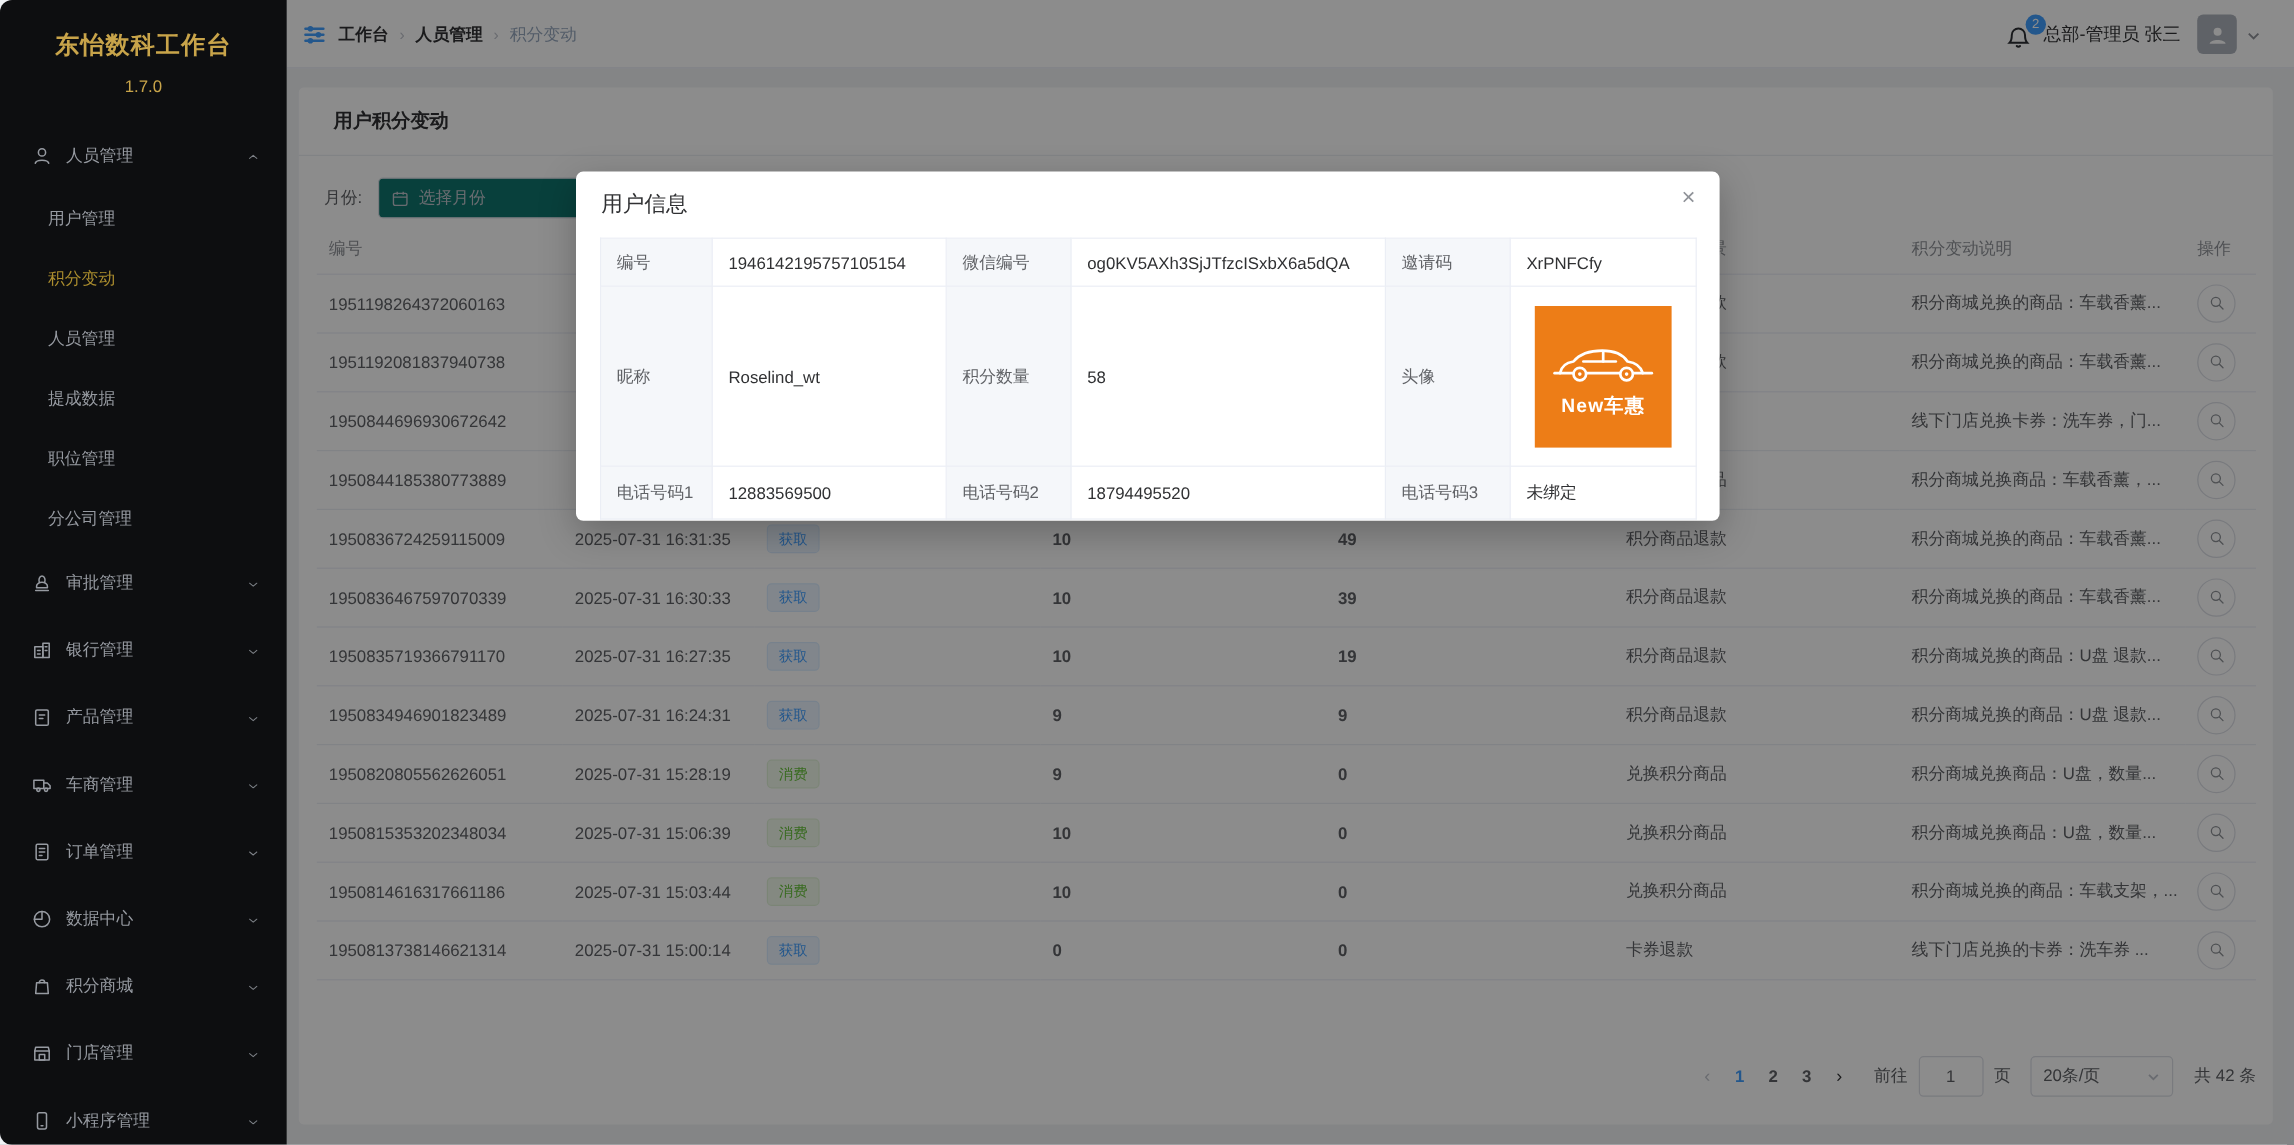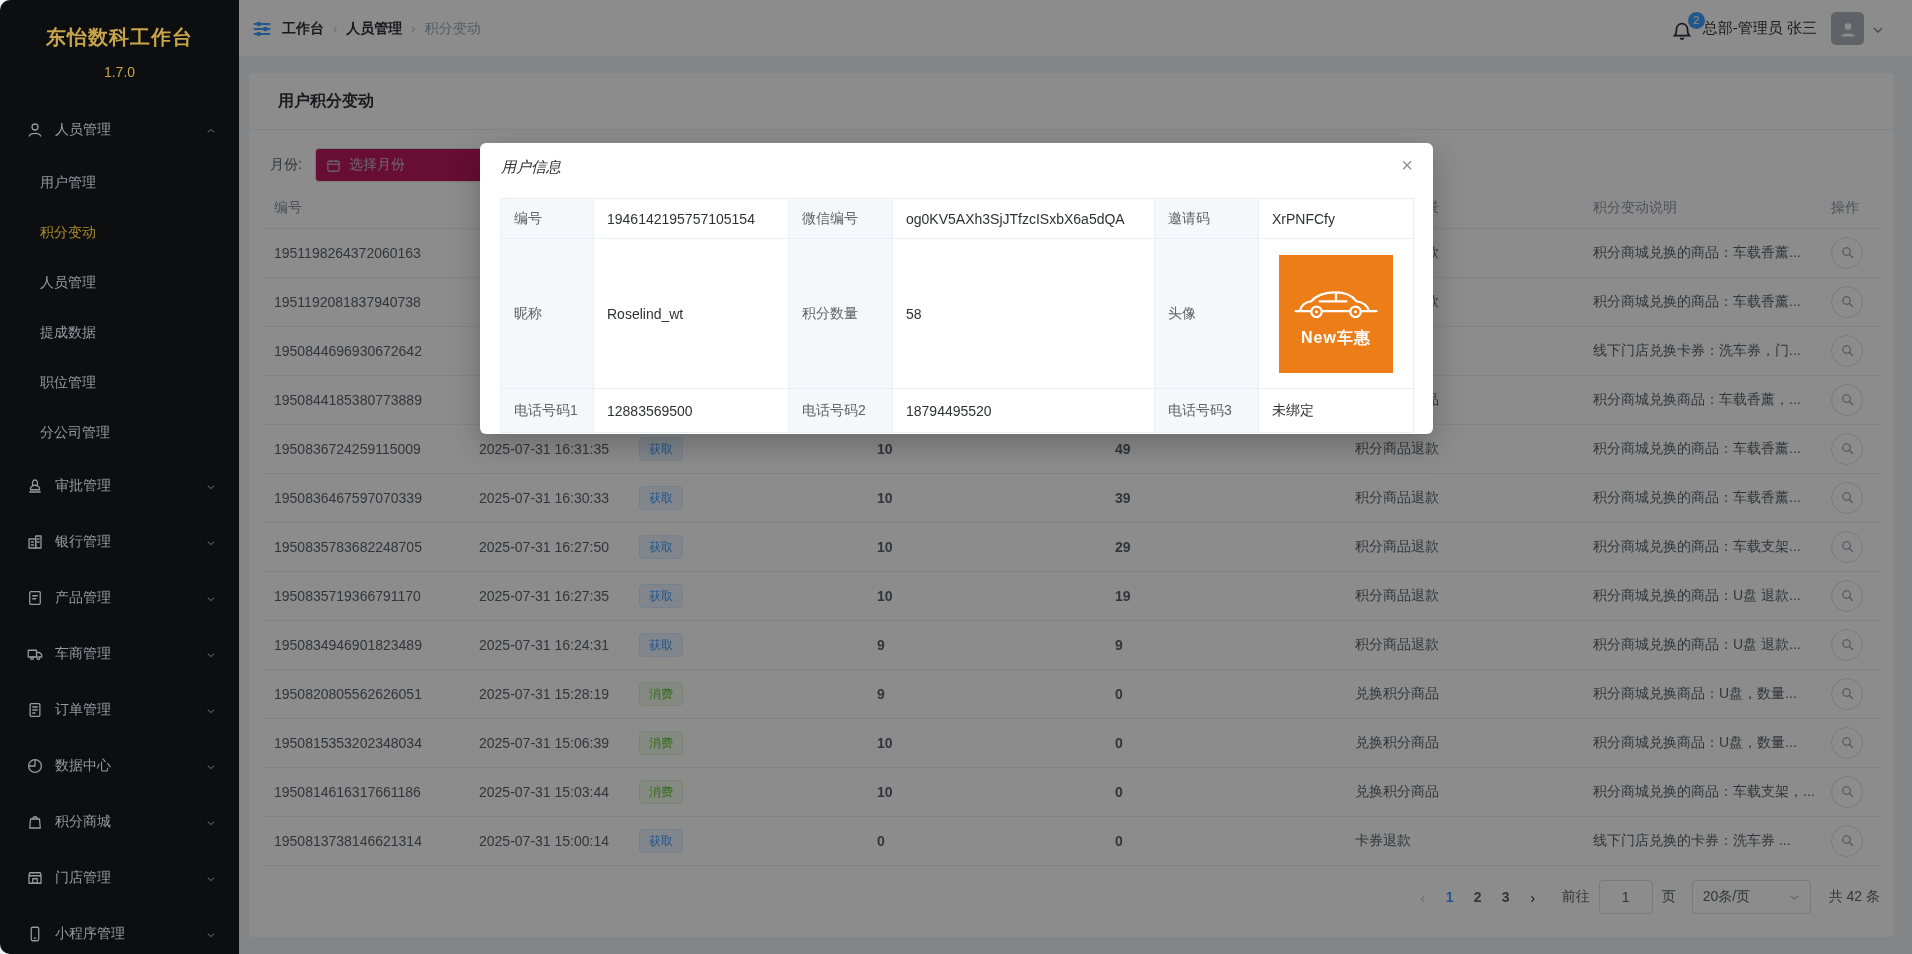--- a/index.html
+++ b/index.html
@@ -34,21 +34,21 @@
   .avatar-box { width:33px; height:33px; border-radius:5px; background:#aeb3bc; display:flex; align-items:center; justify-content:center; }
   .avatar-box svg { width:20px; height:20px; color:#fff; }
   .caret-down { width:12px; height:12px; color:#909399; margin-left:8px; }
 
   
   .card { position:absolute; left:249px; top:73px; width:1645px; height:864px; background:#fff; border-radius:4px; z-index:1; }
   .card-header { height:57px; border-bottom:1px solid #eceef3; display:flex; align-items:center; padding-left:29px; }
   .card-title { font-size:16px; font-weight:bold; color:#303133; }
   .filter-row { position:absolute; left:0; top:74px; height:36px; display:flex; align-items:center; padding-left:21px; }
   .filter-label { font-weight:normal; color:#606266; }
-  .date-input { margin-left:13px; width:200px; height:34px; border:1px solid #dcdfe6; border-radius:4px; background:#be185d; display:flex; align-items:center; padding-left:10px; }
+  .date-input { margin-left:13px; width:200px; height:34px; border:1px solid #dcdfe6; border-radius:4px; background:#0f766e; display:flex; align-items:center; padding-left:10px; }
   .date-input svg { width:15px; height:15px; color:#c0c4cc; }
   .date-input .ph { margin-left:8px; color:#c0c4cc; font-size:14px; }
 
   table.grid { position:absolute; left:15px; top:115px; border-collapse:collapse; table-layout:fixed; width:1616px; font-size:14px; }
   table.grid th { height:40px; text-align:left; padding:0 10px; color:#909399; font-weight:normal; border-bottom:1px solid #ebeef5; white-space:nowrap; overflow:hidden; }
   table.grid td { height:49px; padding:0 10px; color:#606266; border-bottom:1px solid #ebeef5; white-space:nowrap; overflow:hidden; }
   td.num { font-weight:bold; color:#5a5e66; }
   .tag { display:inline-block; height:24px; line-height:22px; padding:0 9px; border-radius:4px; font-size:12px; border:1px solid; }
   .tag-blue { color:#409eff; background:#ecf5ff; border-color:#d9ecff; }
   .tag-green { color:#67c23a; background:#f0f9eb; border-color:#e1f3d8; }
@@ -65,21 +65,21 @@
   .pg-input { width:54px; height:34px; margin:0 9px; border:1px solid #dcdfe6; border-radius:4px; text-align:center; font-size:14px; color:#606266; font-family:inherit; }
   .pg-select { width:119px; height:34px; border:1px solid #dcdfe6; border-radius:4px; margin-left:16px; display:flex; align-items:center; justify-content:space-between; padding:0 10px; cursor:pointer; }
   .pg-select svg { width:11px; height:11px; color:#c0c4cc; }
   .pg-total { margin-left:18px; }
 
   
   .dim-overlay { position:absolute; left:239px; top:0; width:1673px; height:954px; background:rgba(0,0,0,0.45); z-index:20; }
 
   
   .modal { position:absolute; left:480px; top:143px; width:953px; height:291px; background:#fff; border-radius:6px; box-shadow:0 10px 30px rgba(0,0,0,0.25); z-index:30; }
-  .modal-title { position:absolute; left:21px; top:15px; font-size:15px; color:#303133;font-style:italic; }
+  .modal-title { position:absolute; left:21px; top:15px; font-size:18px; color:#303133; }
   .modal-close { position:absolute; right:20px; top:12px; font-size:20px; color:#909399; cursor:pointer; line-height:1; }
   table.info { position:absolute; left:20px; top:55px; width:913px; border-collapse:collapse; table-layout:fixed; font-size:14px; }
   table.info td { border:1px solid #ebeef5; padding:0 13px; }
   td.info-label { background:#f5f7fa; color:#606266; }
   td.info-value { color:#303133;margin-top:14px; }
   tr.r1 td { height:40px; }
   tr.r2 td { height:150px; }
   tr.r3 td { height:44px; }
   .avatar-img { width:114px; height:118px; margin:0 auto; background:#ed7d17; display:flex; flex-direction:column; align-items:center; justify-content:center; }
   .avatar-img svg { width:92px; height:48px; }
@@ -390,39 +390,20 @@
           </td>
         </tr>
         <tr>
           <td>1950836467597070339</td>
           <td>2025-07-31 16:30:33</td>
           <td><span class="tag tag-blue">获取</span></td>
           <td class="num">10</td>
           <td class="num">39</td>
           <td>积分商品退款</td>
           <td>积分商城兑换的商品：车载香薰...</td>
-          <td>
-            <span class="op-btn">
-              <span style="width:15px;height:15px;display:flex">
-                <svg viewBox="0 0 24 24" fill="none" stroke="currentColor" stroke-width="1.7" stroke-linecap="round" stroke-linejoin="round" style="width:100%;height:100%">
-                  <circle cx="10.5" cy="10.5" r="6"></circle>
-                  <line x1="15" y1="15" x2="20" y2="20"></line>
-                </svg>
-              </span>
-            </span>
-          </td>
-        </tr>
-        <tr>
-          <td>1950835783682248705</td>
-          <td>2025-07-31 16:27:50</td>
-          <td><span class="tag tag-blue">获取</span></td>
-          <td class="num">10</td>
-          <td class="num">29</td>
-          <td>积分商品退款</td>
-          <td>积分商城兑换的商品：车载支架...</td>
           <td>
             <span class="op-btn">
               <span style="width:15px;height:15px;display:flex">
                 <svg viewBox="0 0 24 24" fill="none" stroke="currentColor" stroke-width="1.7" stroke-linecap="round" stroke-linejoin="round" style="width:100%;height:100%">
                   <circle cx="10.5" cy="10.5" r="6"></circle>
                   <line x1="15" y1="15" x2="20" y2="20"></line>
                 </svg>
               </span>
             </span>
           </td>

